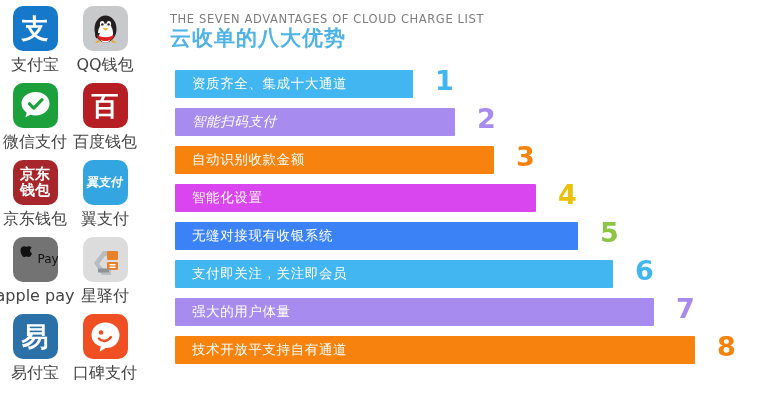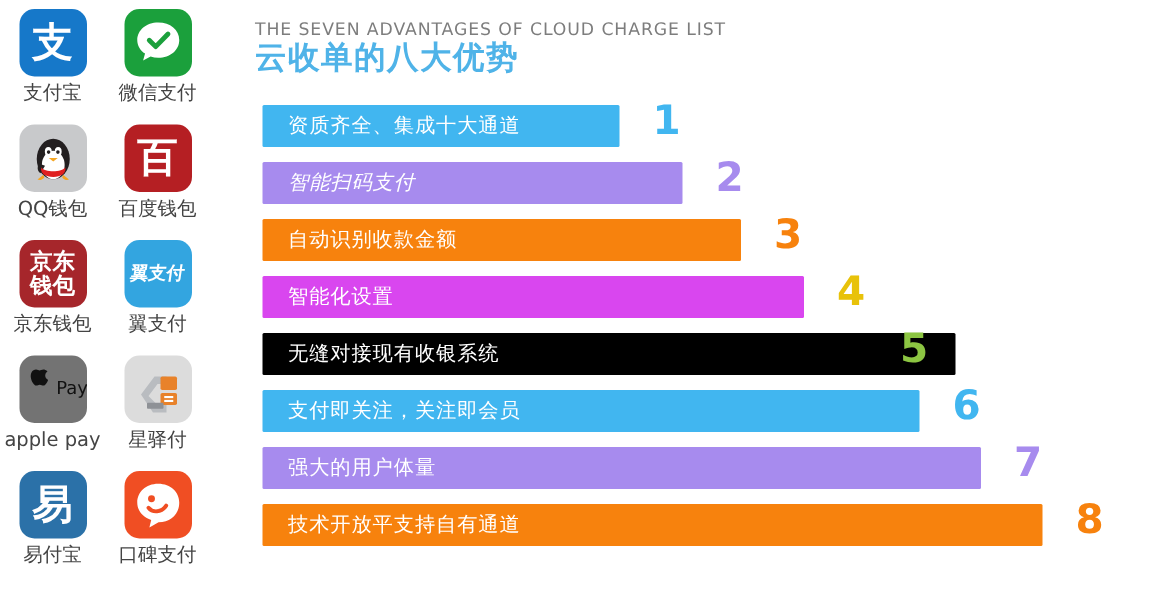--- a/index.html
+++ b/index.html
@@ -47,21 +47,21 @@
     position: relative;
     overflow: hidden;
     display: flex;
     align-items: center;
     justify-content: center;
     box-sizing: border-box;
   }
   .tile svg { display:block; }
   .icon-label {
     margin-top: 5px;
-    font-size: 13px;
+    font-size: 16px;
     color: #444444;
     line-height: 1.1;
     white-space: nowrap;
   }
 
   
   .glyph-text {
     color: #ffffff;
     font-weight: bold;
     text-align: center;
@@ -132,49 +132,49 @@
 <body>
 
 <div id="page">
 
   <div id="icon-grid">
       <div class="icon-cell">
         <div class="tile" style="background: rgb(22, 120, 201);">
           <div class="glyph-text" style="font-size: 27px;">支</div>
         </div>
         <div class="icon-label">支付宝</div>
-      </div>
-      <div class="icon-cell">
-        <div class="tile" style="background: rgb(27, 160, 60);">
-          <svg width="45" height="45" viewBox="0 0 45 45">
-            <path d="M22.5 9C14.5 9 8.5 14.2 8.5 20.6c0 3.7 2 7 5.2 9.1l-1.3 4.6 5-2.6c1.6.5 3.3.8 5.1.8 8 0 14-5.2 14-11.9S30.5 9 22.5 9z" fill="#ffffff"></path>
-            <path d="M16.5 20.8l4.3 4.3 8.2-8.4" fill="none" stroke="#1BA03C" stroke-width="3.2" stroke-linecap="round" stroke-linejoin="round"></path>
-          </svg>
-        </div>
-        <div class="icon-label">微信支付</div>
       </div>
       <div class="icon-cell">
         <div class="tile" style="background: rgb(200, 201, 203);">
           <svg width="45" height="45" viewBox="0 0 45 45">
             <ellipse cx="22.5" cy="23" rx="11" ry="13.5" fill="#231f20"></ellipse>
             <ellipse cx="22.5" cy="27" rx="7.6" ry="9.5" fill="#ffffff"></ellipse>
             <ellipse cx="19.2" cy="18" rx="2.3" ry="3" fill="#ffffff"></ellipse>
             <ellipse cx="25.8" cy="18" rx="2.3" ry="3" fill="#ffffff"></ellipse>
             <circle cx="19.4" cy="18.4" r="1.2" fill="#231f20"></circle>
             <circle cx="25.6" cy="18.4" r="1.2" fill="#231f20"></circle>
             <path d="M19.5 22.3h6l-3 2.4z" fill="#f5a623"></path>
             <path d="M13 26c-1.5 2.5-1 5.5 1 6.5l3-5z" fill="#231f20"></path>
             <path d="M14.5 28.5c2 3.5 14 3.5 16 0 1 4-3 6.5-8 6.5s-9-2.5-8-6.5z" fill="#e02020"></path>
             <path d="M16.5 35.5c-1.5 1.6-3.5 1.8-4.5 1.2l4-3.2z" fill="#f5a623"></path>
             <path d="M28.5 35.5c1.5 1.6 3.5 1.8 4.5 1.2l-4-3.2z" fill="#f5a623"></path>
           </svg>
         </div>
         <div class="icon-label">QQ钱包</div>
       </div>
       <div class="icon-cell">
+        <div class="tile" style="background: rgb(27, 160, 60);">
+          <svg width="45" height="45" viewBox="0 0 45 45">
+            <path d="M22.5 9C14.5 9 8.5 14.2 8.5 20.6c0 3.7 2 7 5.2 9.1l-1.3 4.6 5-2.6c1.6.5 3.3.8 5.1.8 8 0 14-5.2 14-11.9S30.5 9 22.5 9z" fill="#ffffff"></path>
+            <path d="M16.5 20.8l4.3 4.3 8.2-8.4" fill="none" stroke="#1BA03C" stroke-width="3.2" stroke-linecap="round" stroke-linejoin="round"></path>
+          </svg>
+        </div>
+        <div class="icon-label">微信支付</div>
+      </div>
+      <div class="icon-cell">
         <div class="tile" style="background: rgb(181, 31, 35);">
           <div class="glyph-text" style="font-size: 27px;">百</div>
         </div>
         <div class="icon-label">百度钱包</div>
       </div>
       <div class="icon-cell">
         <div class="tile" style="background: rgb(166, 38, 43);">
           <div class="glyph-text" style="font-size: 15px;">
             <div>京东</div>
             <div>钱包</div>
@@ -253,21 +253,21 @@
         </div>
         <div class="bar-num" style="left: 341px; color: rgb(247, 130, 13);">3</div>
       </div>
       <div class="bar-row">
         <div class="bar" style="width: 361px; background: #d946ef;">
           <span class="bar-text">智能化设置</span>
         </div>
         <div class="bar-num" style="left: 383px; color: rgb(232, 194, 10);">4</div>
       </div>
       <div class="bar-row">
-        <div class="bar" style="width: 462px; background: #000000;">
+        <div class="bar" style="width: 403px; background: #3b82f6;">
           <span class="bar-text">无缝对接现有收银系统</span>
         </div>
         <div class="bar-num" style="left: 425px; color: rgb(140, 197, 66);">5</div>
       </div>
       <div class="bar-row">
         <div class="bar" style="width: 438px; background: rgb(65, 182, 240);">
           <span class="bar-text">支付即关注，关注即会员</span>
         </div>
         <div class="bar-num" style="left: 460px; color: rgb(65, 182, 240);">6</div>
       </div>

